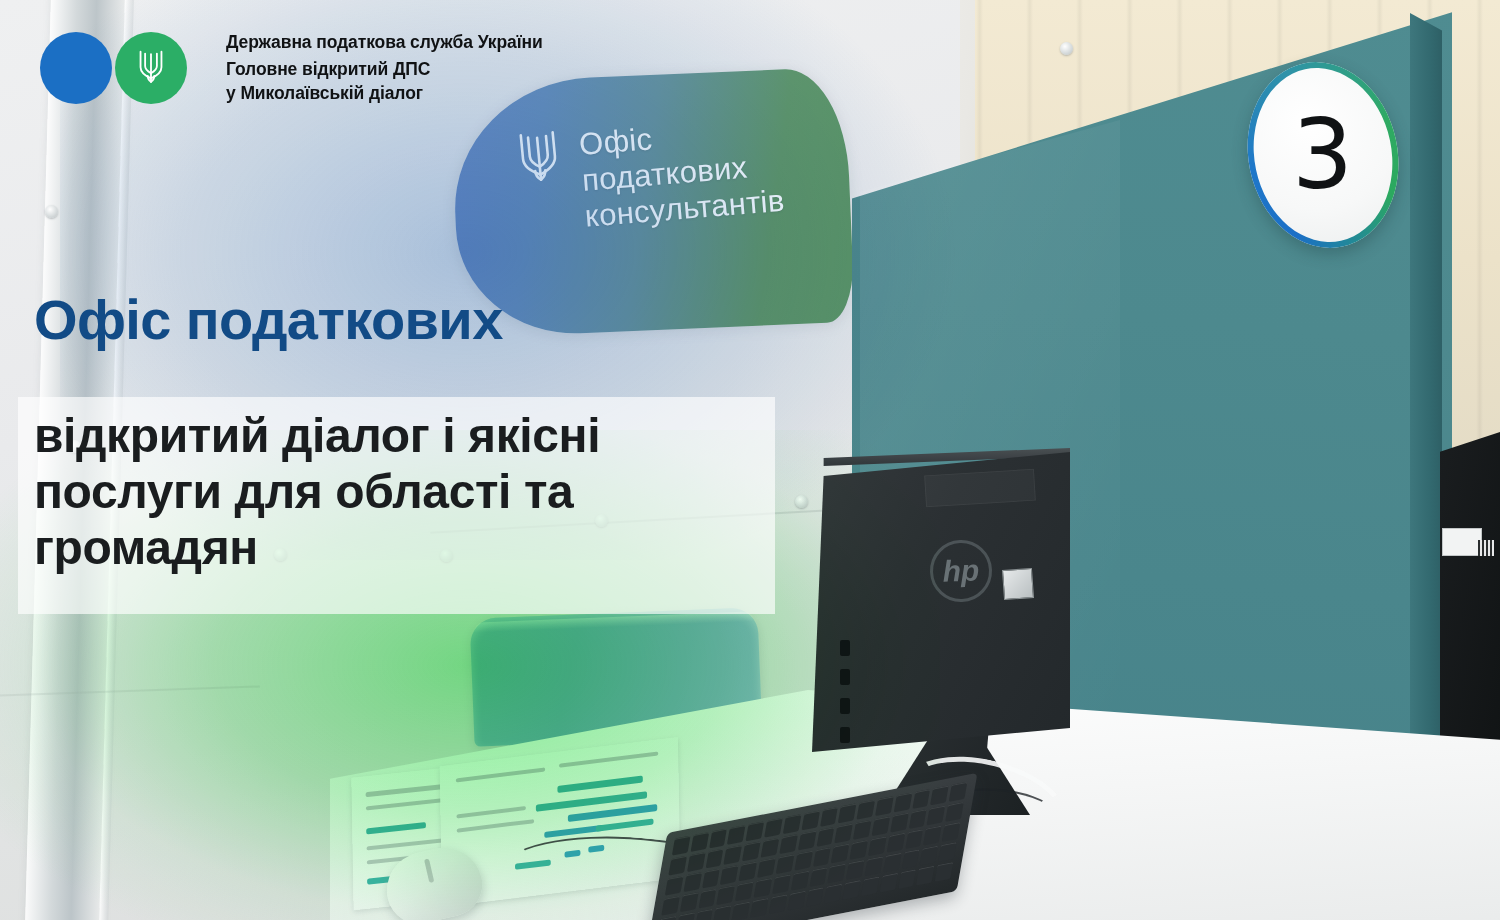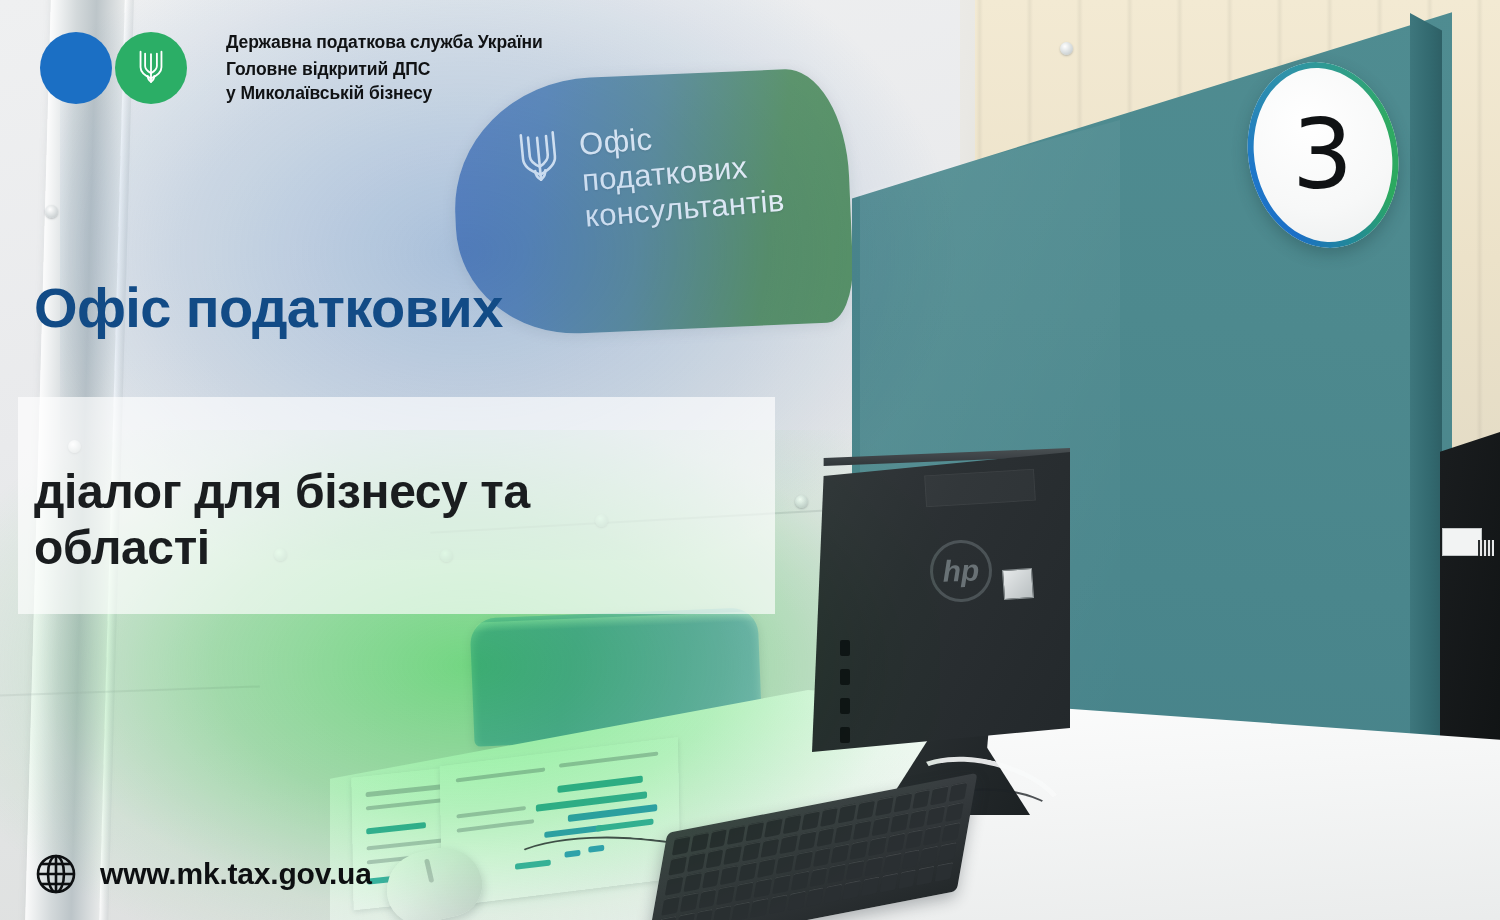--- a/index.html
+++ b/index.html
@@ -317,21 +317,21 @@
   .logo-text {
     margin-left:24px; color:#101214;
     font-size:17.5px; font-weight:700; line-height:1.38;
     letter-spacing:-0.1px;
   }
   .logo-text .l1 { display:block; margin-bottom:3px; }
   .logo-text .l2 { display:block; }
   .logo-text .l3 { display:block; }
 
   .headline {
-    position:absolute; left:34px; top:278px;
+    position:absolute; left:34px; top:290px;
     width:790px;
     color:#124b86;
     font-size:56px; font-weight:700; line-height:1.08;
     letter-spacing:-0.6px;
   }
 
   .sub-box {
     position:absolute; left:18px; top:397px; width:757px; height:217px;
     background:rgba(255,255,255,0.66);
   }
@@ -566,42 +566,29 @@
           <path d="M10 6 V30 q0 10 16 17"></path>
           <path d="M42 6 V30 q0 10 -16 17"></path>
           <path d="M17 9 V28 q0 6 9 11"></path>
           <path d="M35 9 V28 q0 6 -9 11"></path>
         </g>
       </svg>
     </div>
     <div class="logo-text">
       <span class="l1">Державна податкова служба України</span>
       <span class="l2">Головне відкритий ДПС</span>
-      <span class="l3">у Миколаївській бізнесу</span>
+      <span class="l3">у Миколаївській діалог</span>
     </div>
   </div>
 
   <div class="headline">
     <span>Офіс податкових</span><br>
   </div>
 
   <div class="sub-box"></div>
   <div class="subhead">
-    <br>
-    <span>діалог для бізнесу та</span><br>
-    <span>області</span>
+    <span>відкритий діалог і якісні</span><br>
+    <span>послуги для області та</span><br>
+    <span>громадян</span>
   </div>
 
-  <div class="footer">
-    <svg class="globe-icon" viewBox="0 0 44 44">
-      <g fill="none" stroke="#0d0f11" stroke-width="2.6">
-        <circle cx="22" cy="22" r="18"></circle>
-        <ellipse cx="22" cy="22" rx="8" ry="18"></ellipse>
-        <line x1="4" y1="22" x2="40" y2="22"></line>
-        <line x1="7.5" y1="12" x2="36.5" y2="12"></line>
-        <line x1="7.5" y1="32" x2="36.5" y2="32"></line>
-        <line x1="22" y1="4" x2="22" y2="40"></line>
-      </g>
-    </svg>
-    <span class="footer-url">www.mk.tax.gov.ua</span>
-  </div>
 
 </div>
 
 </body></html>

